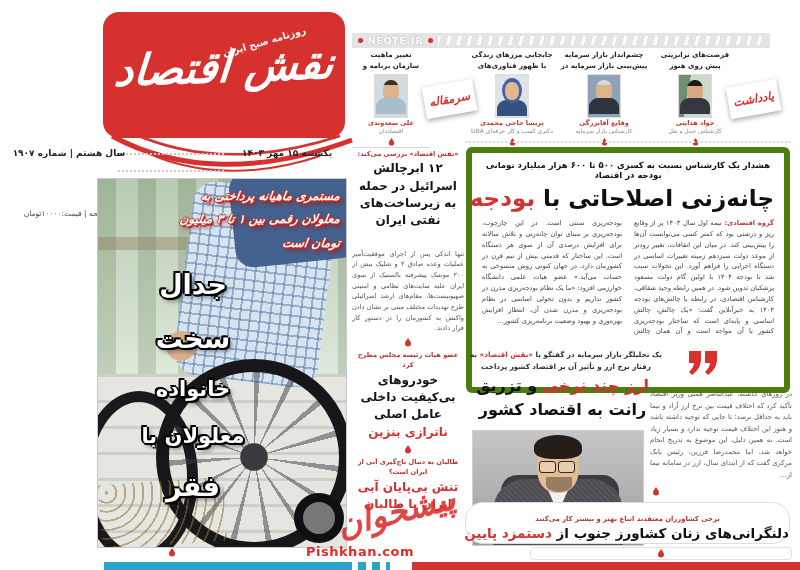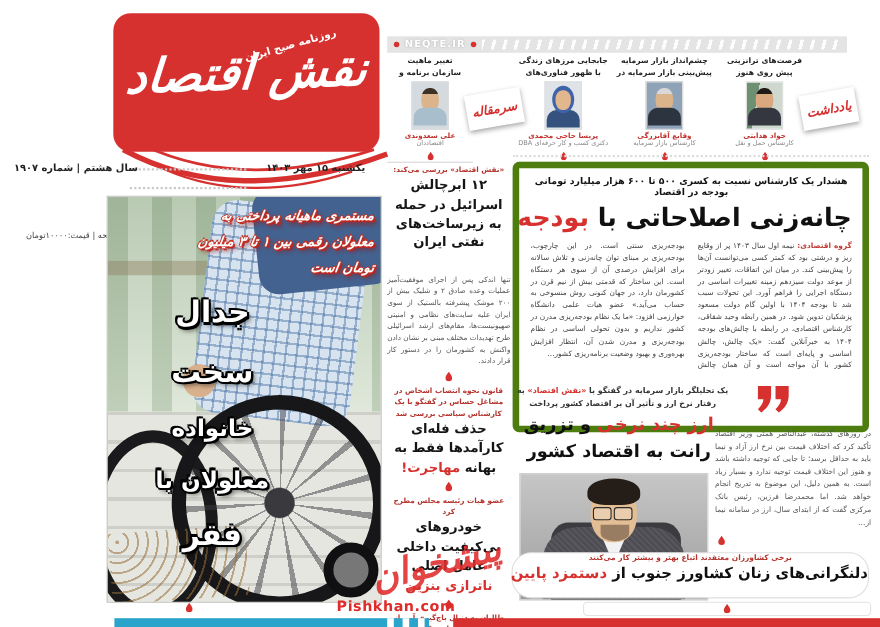--- a/index.html
+++ b/index.html
@@ -119,21 +119,21 @@
       background-image:repeating-linear-gradient(45deg,rgba(255,255,255,.06) 0 2px,transparent 2px 4px);}
   #iv-shirt{left:72px;bottom:32px;width:26px;height:30px;background:#f2f2f2;clip-path:polygon(0 0,100% 0,50% 100%);}
   #iv-head{left:64px;top:10px;width:42px;height:52px;background:#e3bd93;border-radius:45%;}
   #iv-hair{left:61px;top:4px;width:48px;height:24px;background:#241d18;border-radius:50% 50% 35% 35%;}
   #iv-glass1,#iv-glass2{top:30px;width:15px;height:10px;border:1.5px solid #2b2b2b;border-radius:3px;background:rgba(255,255,255,.25);}
   #iv-glass1{left:66px;} #iv-glass2{left:85px;}
   #iv-beard{left:73px;top:46px;width:26px;height:15px;background:rgba(40,30,25,.4);border-radius:0 0 50% 50%;}
 
   
   #bbox{left:465px;top:502px;width:325px;height:42px;border:1px solid #ddd;border-radius:18px;
-      text-align:center;box-sizing:border-box;padding-top:0;background:#fff;}
+      text-align:center;box-sizing:border-box;padding-top:12px;background:#fff;}
   .bb-kick{font-size:6.8px;color:#b5352e;font-weight:bold;}
   .bb-h{font-size:13.5px;font-weight:bold;color:#101010;margin-top:2px;white-space:nowrap;}
   #subbar{left:530px;top:547px;width:262px;height:13px;border:1px solid #e2e2e2;border-radius:4px;
       background:#fff;display:flex;align-items:center;justify-content:center;box-sizing:border-box;}
 
   
   #bar-cyan{left:104px;top:562px;width:286px;height:8px;background:#2ba4cb;}
   .notch{top:562px;width:6px;height:8px;background:#fff;}
   #bar-red{left:412px;top:562px;width:388px;height:8px;background:#d6312f;}
   #ph-nib{left:168px;top:548px;}
@@ -268,27 +268,20 @@
   </div>
   <svg class="abs" id="ph-nib" width="8" height="9" viewBox="0 0 10 12">
       <path d="M5 0C6.5 2.6 9 4.8 9 7.4A4 4 0 1 1 1 7.4C1 4.8 3.5 2.6 5 0Z" fill="#d6312f"></path>
     </svg>
 
   <div class="abs" id="midcol">
     <div class="mart">
       <div class="kick">«نقش اقتصاد» بررسی می‌کند:</div>
       <div class="mh">۱۲ ابرچالش اسرائیل در حمله به زیرساخت‌های نفتی ایران</div>
       <div class="mbody">تنها اندکی پس از اجرای موفقیت‌آمیز عملیات وعده صادق ۲ و شلیک بیش از ۲۰۰ موشک پیشرفته بالستیک از سوی ایران علیه سایت‌های نظامی و امنیتی صهیونیست‌ها، مقام‌های ارشد اسرائیلی طرح تهدیدات مختلف مبنی بر نشان دادن واکنش به کشورمان را در دستور کار قرار دادند.</div>
-      <svg class="sepnib" width="8" height="9" viewBox="0 0 10 12">
-          <path d="M5 0C6.5 2.6 9 4.8 9 7.4A4 4 0 1 1 1 7.4C1 4.8 3.5 2.6 5 0Z" fill="#d6312f"></path>
-        </svg>
-    </div>
-    <div class="mart">
-      <div class="kick">قانون نحوه انتصاب اشخاص در مشاغل حساس در گفتگو با یک کارشناس سیاسی بررسی شد</div>
-      <div class="mh"><span>حذف فله‌ای کارآمدها فقط به بهانه </span><span class="red">مهاجرت!</span></div>
       <svg class="sepnib" width="8" height="9" viewBox="0 0 10 12">
           <path d="M5 0C6.5 2.6 9 4.8 9 7.4A4 4 0 1 1 1 7.4C1 4.8 3.5 2.6 5 0Z" fill="#d6312f"></path>
         </svg>
     </div>
     <div class="mart">
       <div class="kick">عضو هیات رئیسه مجلس مطرح کرد</div>
       <div class="mh"><span>خودروهای بی‌کیفیت داخلی عامل اصلی </span><span class="red">ناترازی بنزین</span></div>
       <svg class="sepnib" width="8" height="9" viewBox="0 0 10 12">
           <path d="M5 0C6.5 2.6 9 4.8 9 7.4A4 4 0 1 1 1 7.4C1 4.8 3.5 2.6 5 0Z" fill="#d6312f"></path>
         </svg>

